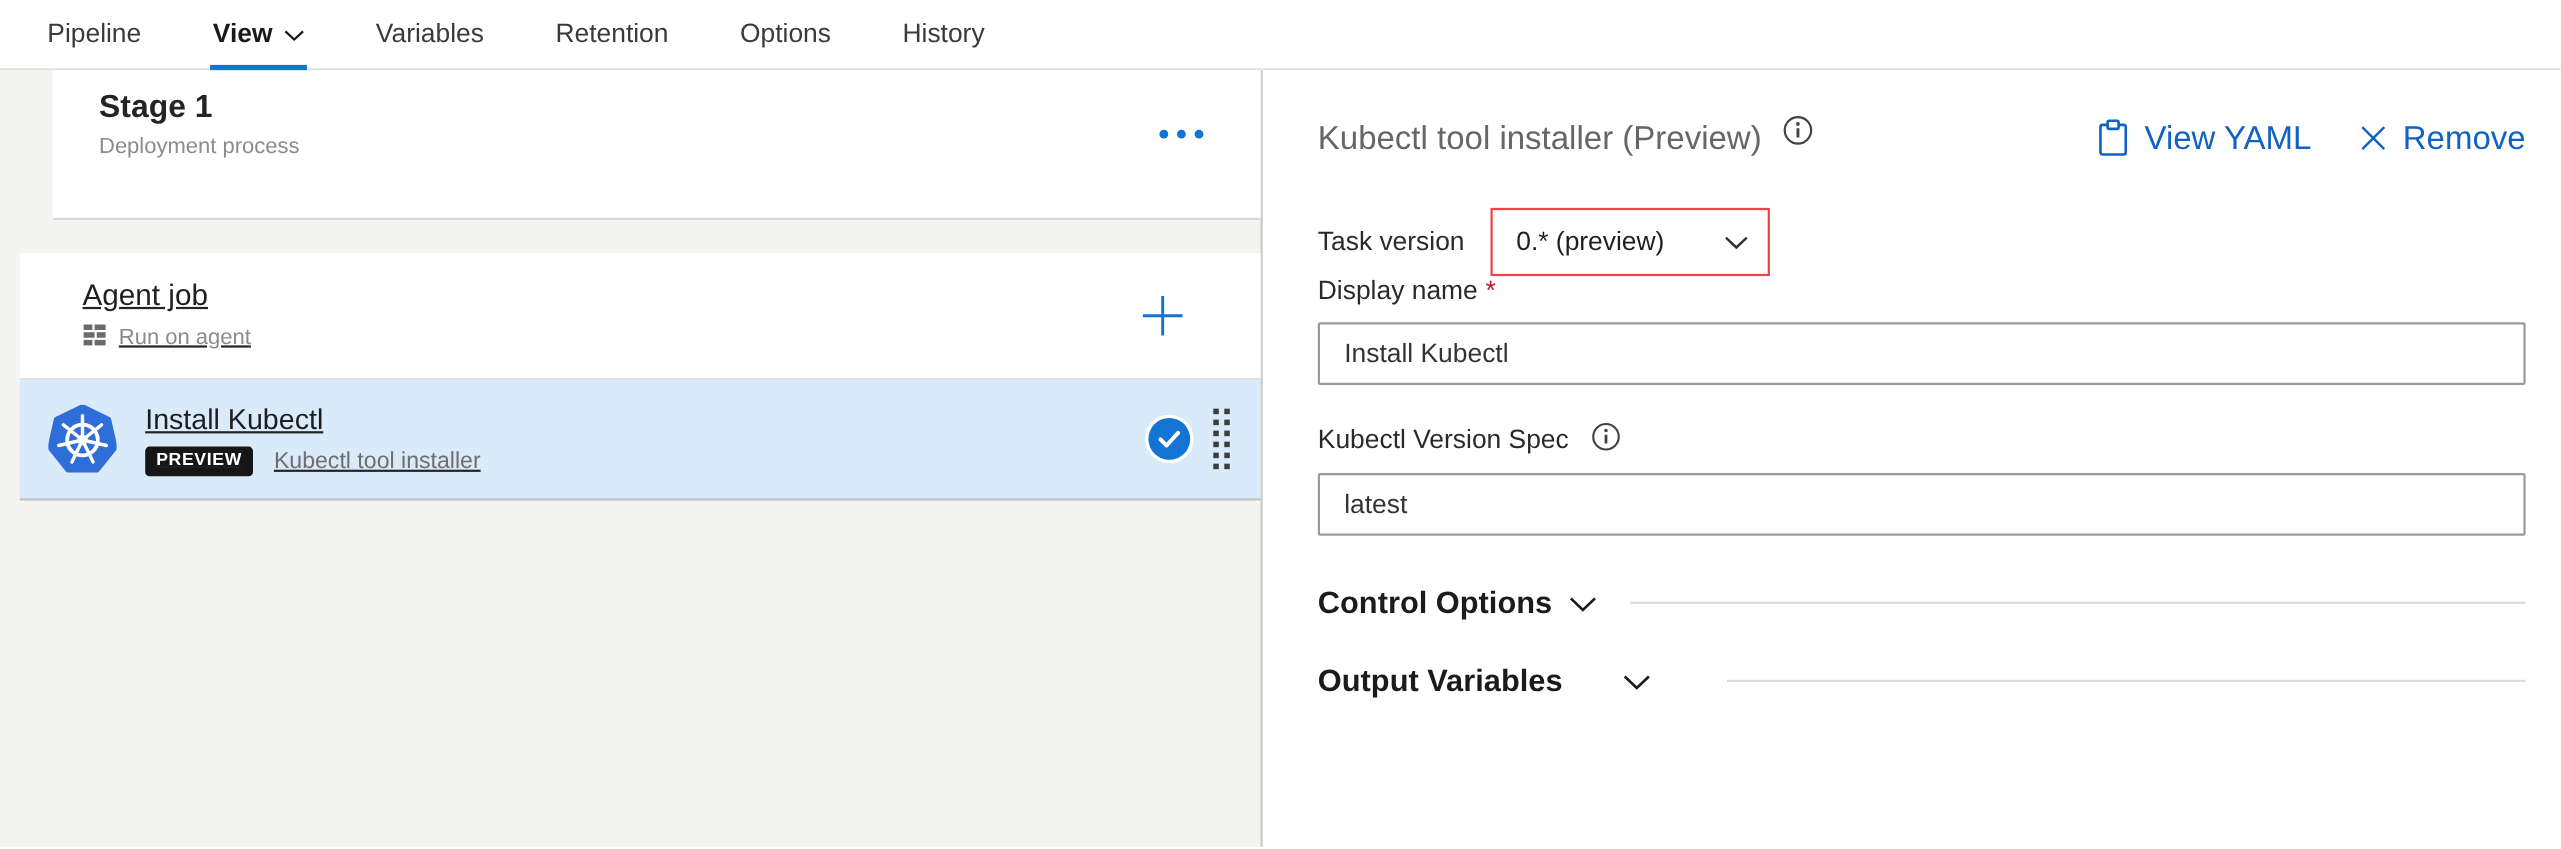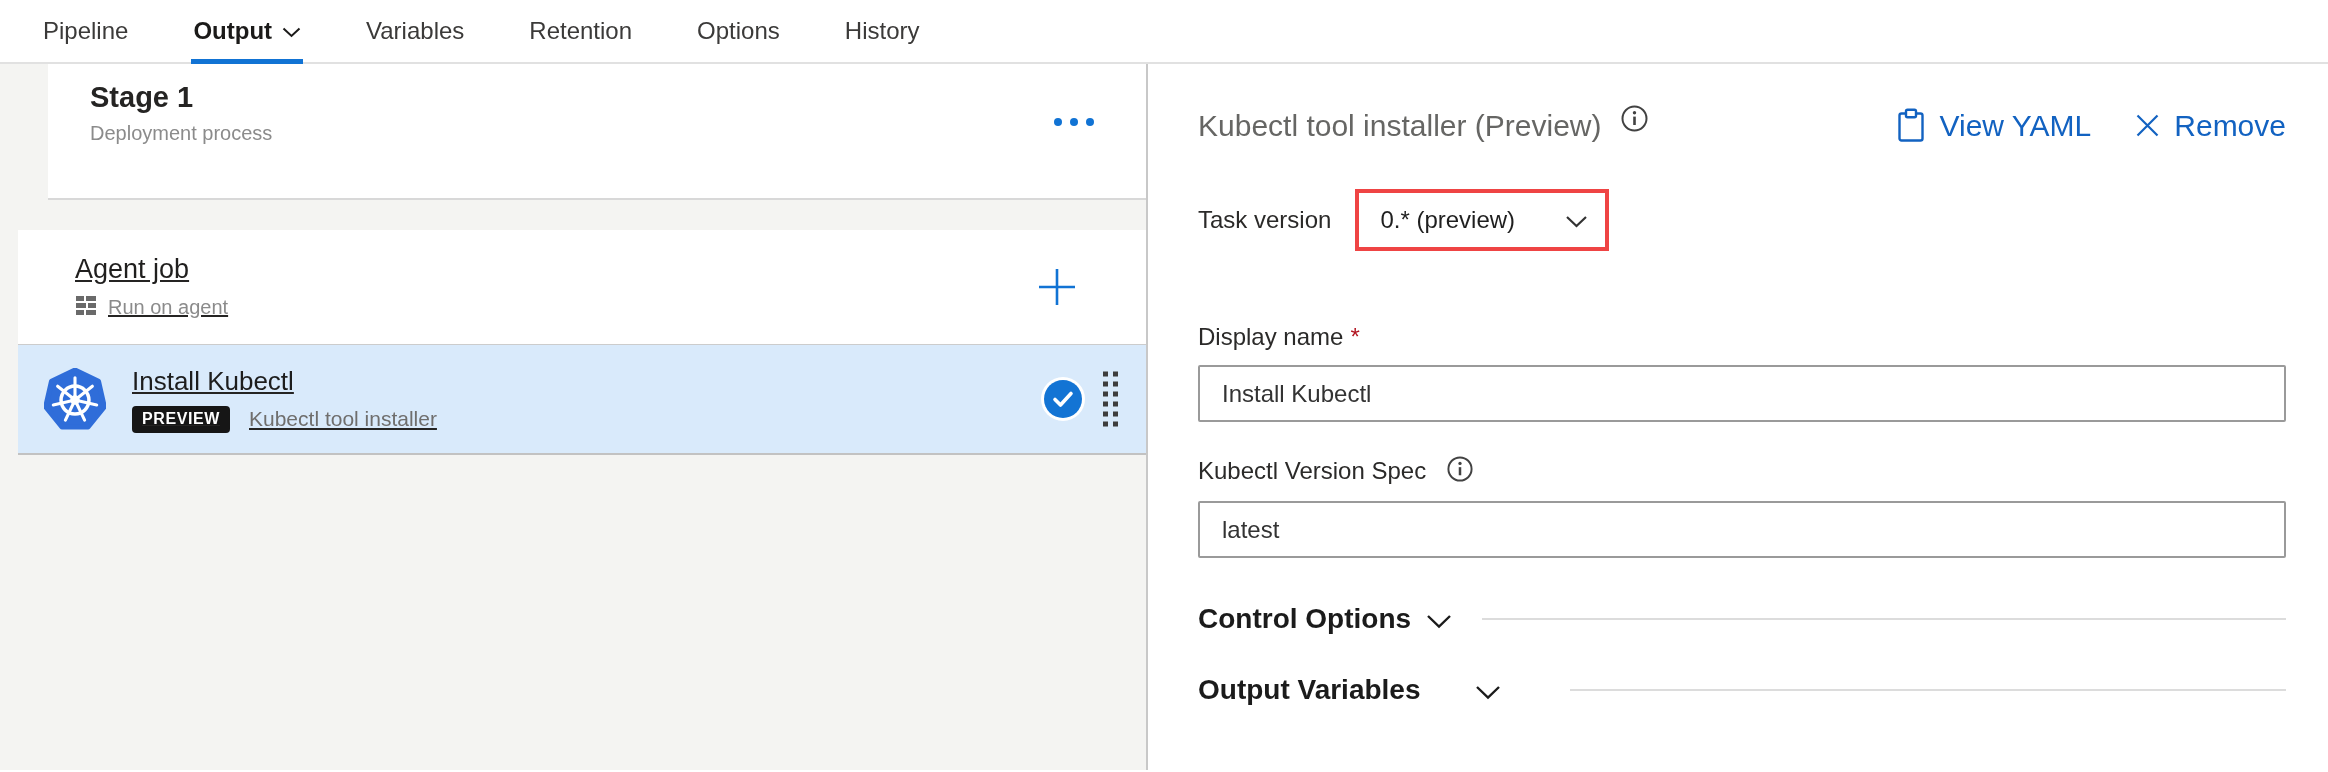--- a/index.html
+++ b/index.html
@@ -13,21 +13,21 @@
     color:#3b3a39; position:relative; cursor:pointer; }
   .nav-item.selected { font-weight:700; color:#1b1a19; }
   .nav-item.selected::after { content:""; position:absolute; left:-2px; right:-2px;
     bottom:-2px; height:5px; background:#1173d4; }
   .nav-chevron { display:flex; align-items:center; margin-top:3px; }
 
   
   .main { display:flex; height:706px; }
   .left { width:1148px; min-width:1148px; border-right:2px solid #c8c8c8;
     background:#f4f4f2; display:flex; flex-direction:column; }
-  .right { flex:1; background:#fff; padding:0 42px 0 50px; }
+  .right { flex:1; background:#fff; padding:0 32px 0 50px; }
 
   
   .stage-header { background:#fff; height:136px; border-bottom:2px solid #d8d8d8;
     padding:17px 0 0 42px; position:relative;margin-left:48px; }
   .stage-title { font-size:29px; font-weight:600; color:#252423; }
   .stage-sub { font-size:20px; color:#8b8b8b; margin-top:8px; }
   .stage-more { position:absolute; right:48px; top:50px; display:flex; gap:8px;
     cursor:pointer; padding:4px; }
   .stage-more i { width:8px; height:8px; border-radius:50%; background:#1173d4; }
 
@@ -65,26 +65,26 @@
   .detail-title { font-size:30px; color:#666664; }
   .title-info { margin-left:18px; margin-top:-10px; }
   .header-actions { margin-left:auto; display:flex; align-items:center; gap:44px; }
   .link-btn { display:flex; align-items:center; gap:14px; font-size:30px;
     color:#1262c1; background:none; border:none; cursor:pointer;
     font-family:inherit; }
 
   .task-version-row { margin-top:46px; display:flex; align-items:center; gap:24px; }
   .field-label { font-size:24px; color:#2b2a29; }
   .req { color:#b21521; margin-left:7px; }
-  .dropdown { width:254px; height:62px; border:4px solid #ef4444; background:#fff;
+  .dropdown { width:254px; height:62px; border:2px solid #ef4444; background:#fff;
     display:flex; align-items:center; justify-content:space-between;
     padding:0 17px 0 21px; font-size:24px; color:#1f1f1f; cursor:pointer; }
 
   .label-row { display:flex; align-items:center; }
-  .label-row.display-name { margin-top:72px; }
+  .label-row.display-name { }
   .label-row.version-spec { margin-top:33px; }
   .label-info { margin-left:20px; }
   .text-input { display:block; width:100%; height:57px; margin-top:14px;
     border:2px solid #9a9a9a; border-radius:2px; background:#fff;
     font-size:24px; color:#333; padding-left:22px; font-family:inherit; }
 
   .section { display:flex; align-items:center; cursor:pointer; }
   .section.control { margin-top:45px; }
   .section.output { margin-top:39px;gap:39px; }
   .section-title { font-size:28px; font-weight:600; color:#1b1b1b; }
@@ -92,21 +92,21 @@
   .section-rule { flex:1; height:2px; background:#dcdcdc; margin-left:30px; }
 </style>
 </head>
 <body>
 
 <header class="topnav">
   <div class="nav-item">
     <span>Pipeline</span>
   </div>
   <div class="nav-item selected">
-    <span>Output</span>
+    <span>View</span>
     <span class="nav-chevron">
       <svg width="19" height="11" viewBox="0 0 19 11">
           <path d="M1.5 1.5 L9.5 9 L17.5 1.5" fill="none" stroke="#1b1a19" stroke-width="2"></path>
         </svg>
     </span>
   </div>
   <div class="nav-item">
     <span>Variables</span>
   </div>
   <div class="nav-item">

